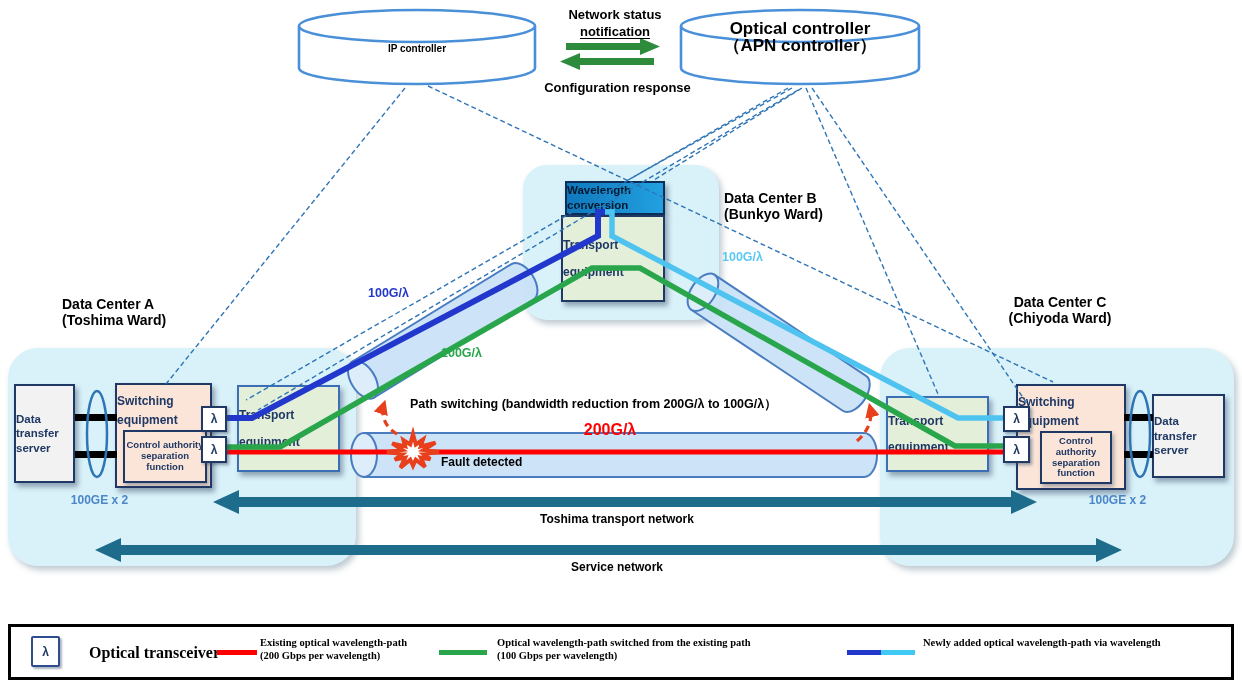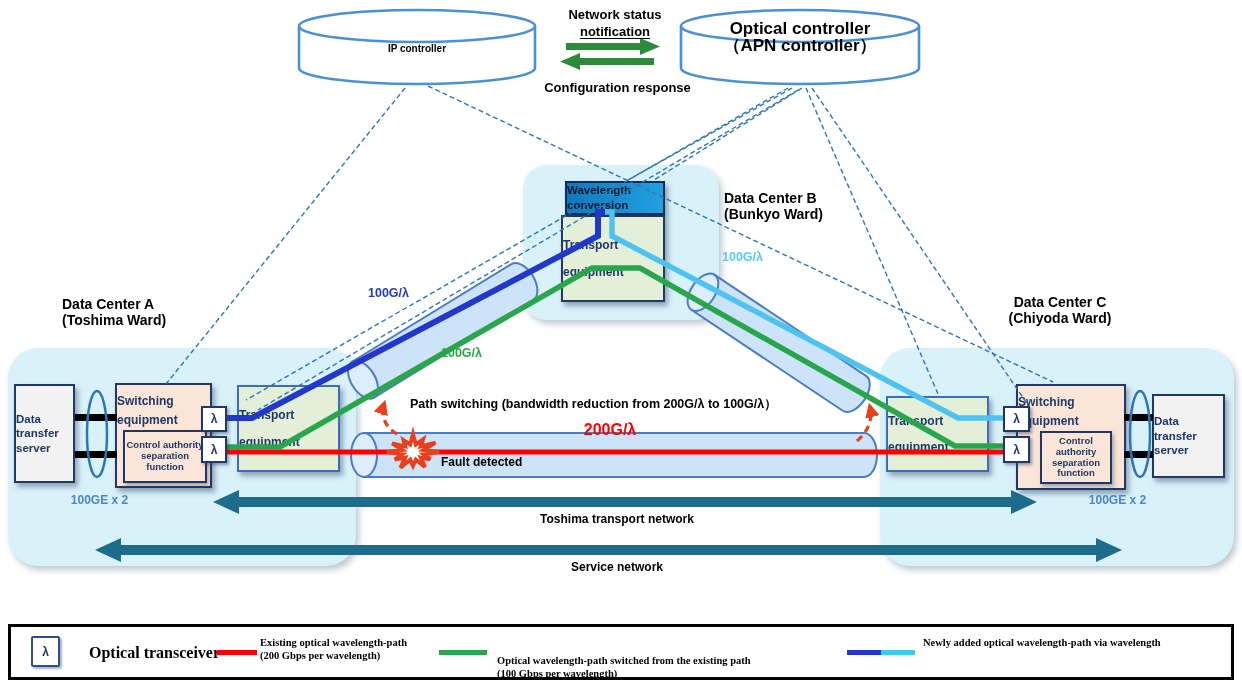--- a/index.html
+++ b/index.html
@@ -169,21 +169,21 @@
 
   <div class="legend">
     <div class="lam" style="left:20px;top:9px;width:29px;height:31px;box-shadow:2px 2px 2px rgba(50,70,100,.4);border-color:#2e4d8f;border-radius:2px;">λ</div>
     <div class="txt" style="left:78px;top:19px;font-size:16px;">Optical transceiver</div>
     <div class="swatch" style="left:206px;top:23px;width:40px;background:#ff0000;"></div>
     <div class="txt" style="left:249px;top:9px;">
       <div>Existing optical wavelength-path</div>
       <div>(200 Gbps per wavelength)</div>
     </div>
     <div class="swatch" style="left:428px;top:23px;width:48px;background:#29a64b;"></div>
-    <div class="txt" style="left:486px;top:27px;">
+    <div class="txt" style="left:486px;top:9px;">
       <div>Optical wavelength-path switched from the existing path</div>
       <div>(100 Gbps per wavelength)</div>
     </div>
     <div class="swatch" style="left:836px;top:23px;width:34px;background:#2238cc;"></div>
     <div class="swatch" style="left:870px;top:23px;width:34px;background:#41c9f5;"></div>
     <div class="txt" style="left:912px;top:9px;">
       <div>Newly added optical wavelength-path via wavelength</div>
     </div>
   </div>
 

